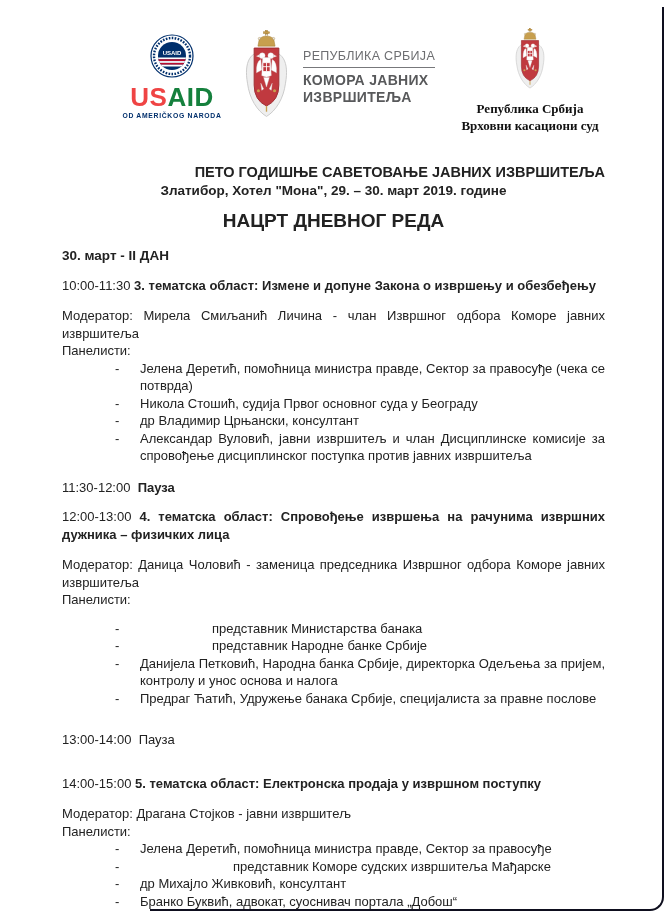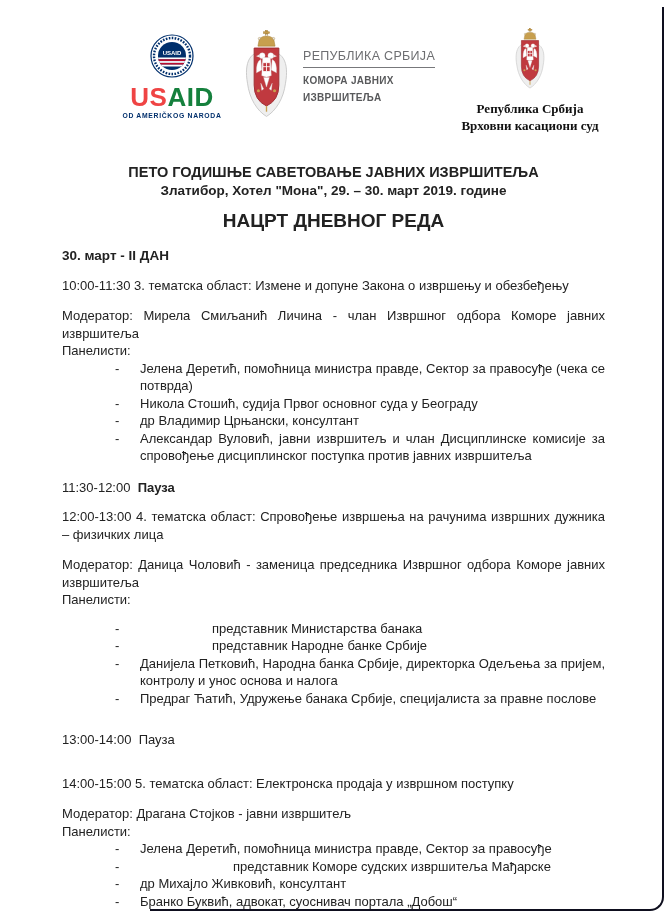--- a/index.html
+++ b/index.html
@@ -11,33 +11,33 @@
   
   .header{position:relative;height:148px;}
   .usaid{position:absolute;left:114px;top:34px;width:116px;text-align:center;}
   .usaid-wordmark{font-size:26px;font-weight:bold;letter-spacing:.5px;line-height:26px;margin-top:2px;}
   .usaid-us{color:#ef4444;} .usaid-aid{color:#15803d;}
   .usaid-tagline{font-size:6.8px;font-weight:bold;color:#002F6C;letter-spacing:.7px;margin-top:2px;}
   .chamber-arms{position:absolute;left:238px;top:30px;}
   .chamber-text{position:absolute;left:303px;top:49px;}
   .chamber-country{font-size:12.5px;color:#6d6e71;letter-spacing:.3px;
        padding-bottom:4px;border-bottom:1.2px solid #77787b;margin-bottom:4px;}
-  .chamber-org{font-size:10px;font-weight:bold;color:#58595b;line-height:17px;letter-spacing:.3px;}
+  .chamber-org{font-size:14px;font-weight:bold;color:#58595b;line-height:17px;letter-spacing:.3px;}
   .court{position:absolute;left:450px;top:28px;width:160px;text-align:center;}
   .court-text{font-family:"Liberation Serif","DejaVu Serif",serif;font-weight:bold;
        font-size:13px;color:#111;line-height:16.5px;margin-top:3px;}
   
   .doc-body{margin:0 62px;font-size:13px;line-height:17.5px;text-align:left;}
-  .conf-title{margin-top:15px;text-align:center;font-weight:bold;font-size:14.5px;line-height:18px;}
+  .conf-title{margin-top:15px;text-align:right;font-weight:bold;font-size:14.5px;line-height:18px;}
   .conf-venue{text-align:center;font-weight:bold;font-size:13.5px;line-height:19px;}
   .agenda-heading{text-align:center;font-weight:bold;font-size:19px;margin-top:10px;line-height:22px;}
   .day-heading{font-weight:bold;font-size:13.5px;margin-top:15px;}
   p{margin:0;}
   .session-title{margin-top:12px;text-align:justify;}
-  .session-title .bold, .bold{font-weight:normal;}
+  .session-title .bold, .bold{font-weight:bold;}
   .moderator{margin-top:13px;text-align:justify;}
   .panelists-label{margin:0;}
   ul.panelists{margin:0;padding:0;list-style:none;}
   ul.panelists.gap-top{margin-top:11px;}
   li.panelist{position:relative;padding-left:78px;text-align:justify;}
   li.panelist::before{content:"-";position:absolute;left:53px;}
   li.panelist.indent-a{padding-left:150px;text-align:left;}
   li.panelist.indent-b{padding-left:171px;text-align:left;}
   .pause{margin-top:14px;}
   .pause .bold{font-weight:bold;} .mt-md{margin-top:24px;} .mt-lg{margin-top:26px;}

